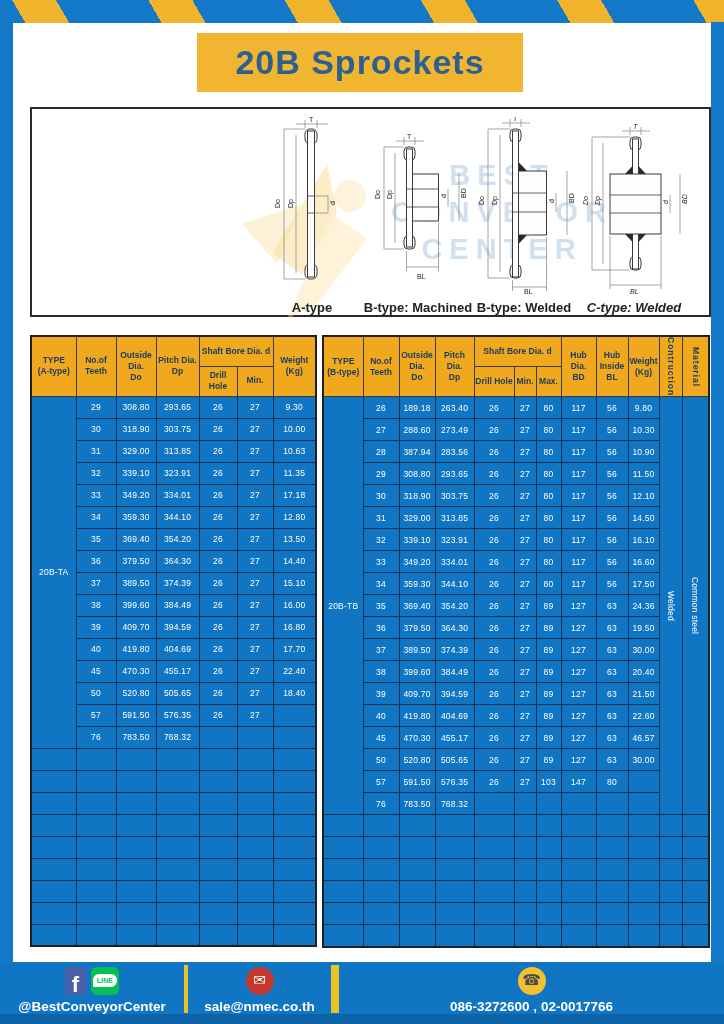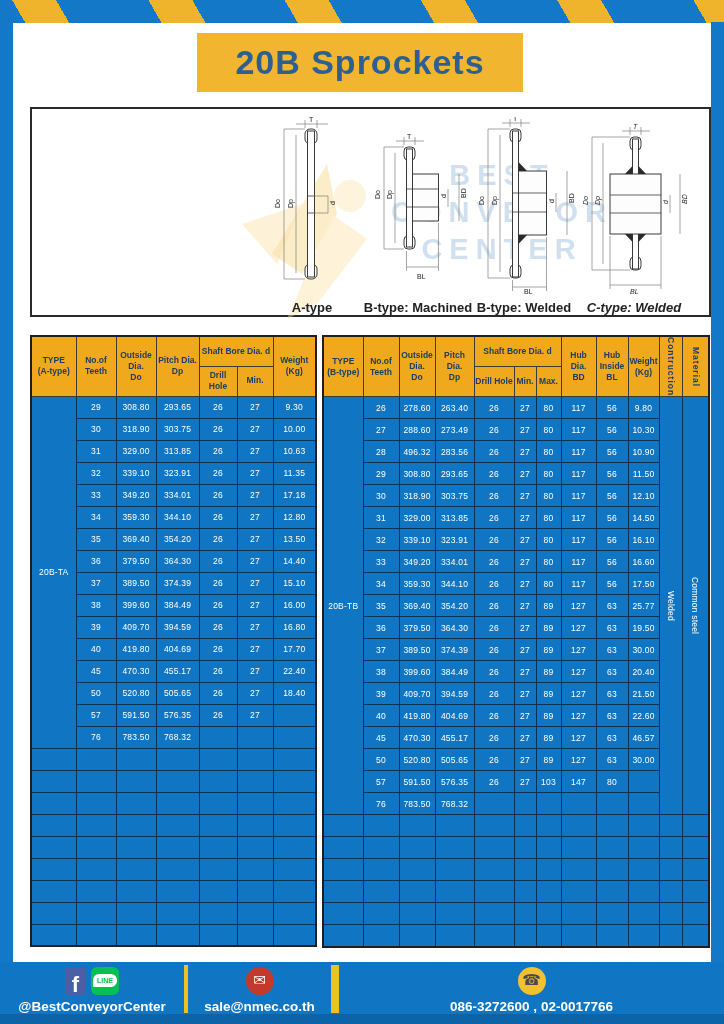--- a/index.html
+++ b/index.html
@@ -499,21 +499,21 @@
       <tr style="height:30px">
         <th>Drill Hole</th>
         <th>Min.</th>
         <th>Max.</th>
       </tr>
     </thead>
     <tbody>
         <tr>
           <td rowspan="19" class="type-cell">20B-TB</td>
           <td>26</td>
-          <td>278.60</td>
+          <td>189.18</td>
           <td>263.40</td>
           <td>26</td>
           <td>27</td>
           <td>80</td>
           <td>117</td>
           <td>56</td>
           <td>9.80</td>
           <td rowspan="19" class="vtext">Welded</td>
           <td rowspan="19" class="vtext">Common  steel</td>
         </tr>
@@ -523,21 +523,21 @@
           <td>273.49</td>
           <td>26</td>
           <td>27</td>
           <td>80</td>
           <td>117</td>
           <td>56</td>
           <td>10.30</td>
         </tr>
         <tr>
           <td>28</td>
-          <td>496.32</td>
+          <td>387.94</td>
           <td>283.56</td>
           <td>26</td>
           <td>27</td>
           <td>80</td>
           <td>117</td>
           <td>56</td>
           <td>10.90</td>
         </tr>
         <tr>
           <td>29</td>
@@ -607,21 +607,21 @@
         </tr>
         <tr>
           <td>35</td>
           <td>369.40</td>
           <td>354.20</td>
           <td>26</td>
           <td>27</td>
           <td>89</td>
           <td>127</td>
           <td>63</td>
-          <td>25.77</td>
+          <td>24.36</td>
         </tr>
         <tr>
           <td>36</td>
           <td>379.50</td>
           <td>364.30</td>
           <td>26</td>
           <td>27</td>
           <td>89</td>
           <td>127</td>
           <td>63</td>

